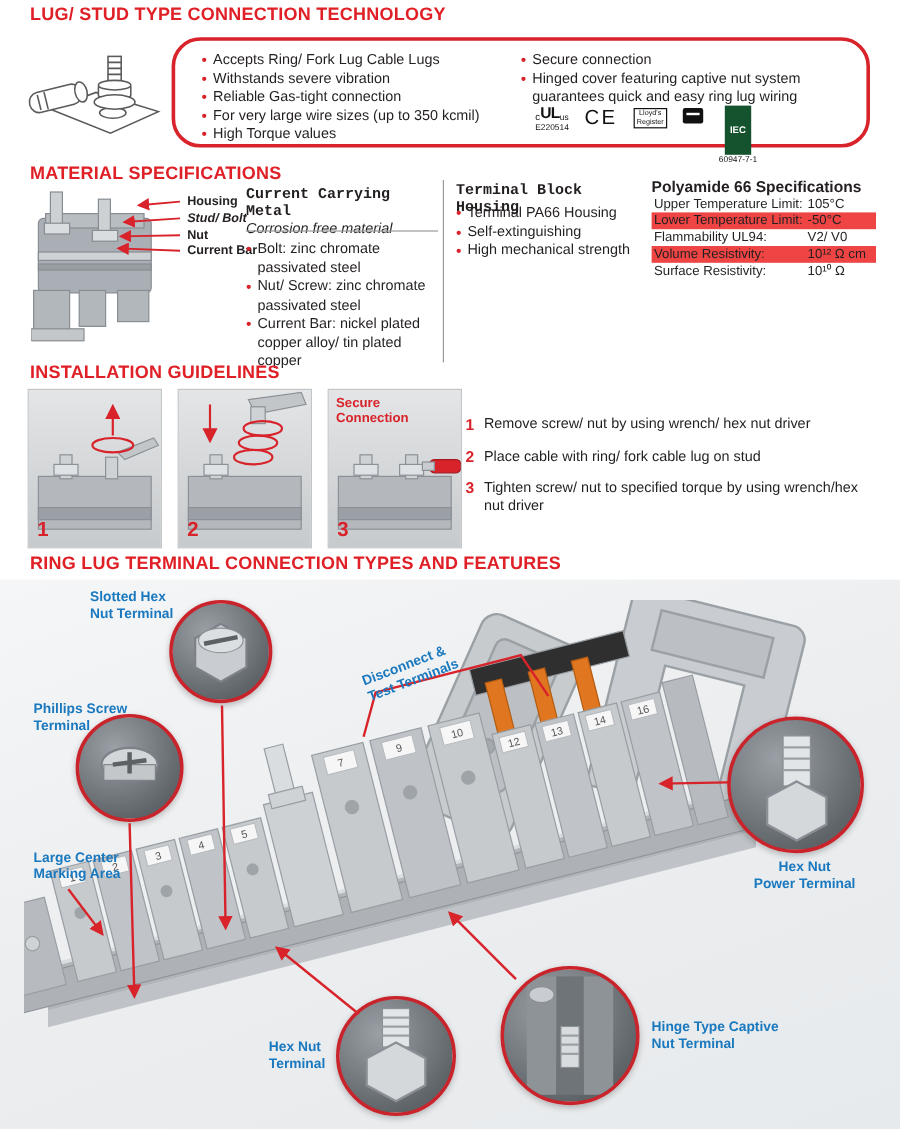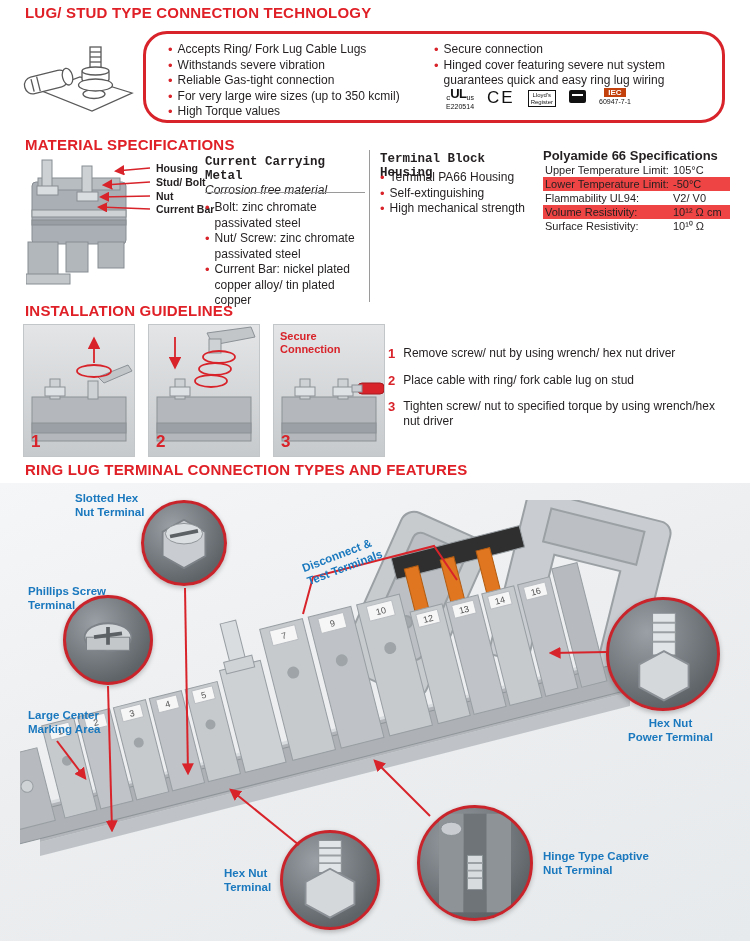--- a/index.html
+++ b/index.html
@@ -19,21 +19,21 @@
   .certs { position:absolute; left:300px; top:52px; width:260px; display:flex; align-items:flex-start; gap:13px; }
   .cert { text-align:center; font-size:7px; color:#111; }
   .cert .big { font-size:13px; font-weight:bold; letter-spacing:-.5px; }
   .ul-mark { position:relative; }
   .ul-mark .pre { font-size:8px; vertical-align:-2px; }
   .ul-mark .suf { font-size:7px; vertical-align:-2px; }
   .ce { font-size:17px; letter-spacing:2px; color:#111; font-weight:400; margin-top:2px; }
   .lloyds { border:1px solid #111; padding:1px 2px; font-size:6px; line-height:6.5px; margin-top:4px; }
   .chip { width:17px; height:13px; background:#111; border-radius:2px; margin-top:4px; position:relative; }
   .chip::after { content:""; position:absolute; left:3px; top:4px; width:11px; height:2px; background:#fff; }
-  .iec-box { background:#c2410c; color:#fff; font-size:8px; font-weight:bold; padding:0 4px; margin:2px auto 0; display:inline-block; }
+  .iec-box { background:#14532d; color:#fff; font-size:8px; font-weight:bold; padding:16px 4px; margin:2px auto 0; display:inline-block; }
   .cert-code { font-size:7px; margin-top:1px; }
 
   
   .part-label { position:absolute; font-size:10.5px; font-weight:bold; white-space:nowrap; }
   .col-head { font-size:12.5px; font-weight:bold;font-family:Liberation Mono, monospace; }
   .col-sub { font-size:12px; font-style:italic; }
   .hline { position:absolute; height:1px; background:#9a9a9a; }
   .vline { position:absolute; width:1px; background:#9a9a9a; }
   .mat-col { position:absolute; }
   .spec-table { position:absolute; left:543px; top:163px; width:187px; font-size:11px; }
@@ -112,21 +112,21 @@
           <span>High Torque values</span>
         </li>
     </ul>
     <ul class="blt-list feat-right">
       <li>
           <span class="blt">•</span>
           <span>Secure connection</span>
         </li>
       <li>
           <span class="blt">•</span>
-          <span>Hinged cover featuring severe nut system guarantees quick and easy ring lug wiring</span>
+          <span>Hinged cover featuring captive nut system guarantees quick and easy ring lug wiring</span>
         </li>
     </ul>
     <div class="certs">
       <div class="cert">
         <div class="ul-mark"><span class="pre">c</span><span class="big">UL</span><span class="suf">us</span></div>
         <div class="cert-code">E220514</div>
       </div>
       <div class="cert">
           <div class="ce">CE</div>
         </div>
@@ -169,21 +169,21 @@
         </marker>
       </defs>
     <g stroke="#d8232a" stroke-width="1.6">
       <line x1="62" y1="8" x2="28" y2="11" marker-end="url(#marr)"></line>
       <line x1="62" y1="22" x2="16" y2="25" marker-end="url(#marr)"></line>
       <line x1="62" y1="36" x2="13" y2="37" marker-end="url(#marr)"></line>
       <line x1="62" y1="49" x2="11" y2="47" marker-end="url(#marr)"></line>
     </g>
   </svg>
   <div class="part-label" style="left:156px; top:162px;">Housing</div>
-  <div class="part-label" style="left:156px; top:176px;">Stud/ Bolt</div>
+  <div class="part-label" style="left:156px; top:176px;font-style:italic;">Stud/ Bolt</div>
   <div class="part-label" style="left:156px; top:190px;">Nut</div>
   <div class="part-label" style="left:156px; top:203px;">Current Bar</div>
 
   <div class="mat-col" style="left:205px; top:155px; width:162px;">
     <div class="col-head">Current Carrying Metal</div>
     <div class="col-sub">Corrosion free material</div>
   </div>
   <div class="hline" style="left:205px; top:192px; width:160px;"></div>
   <ul class="blt-list mat-col" style="left:205px; top:200px; width:165px;">
     <li>

